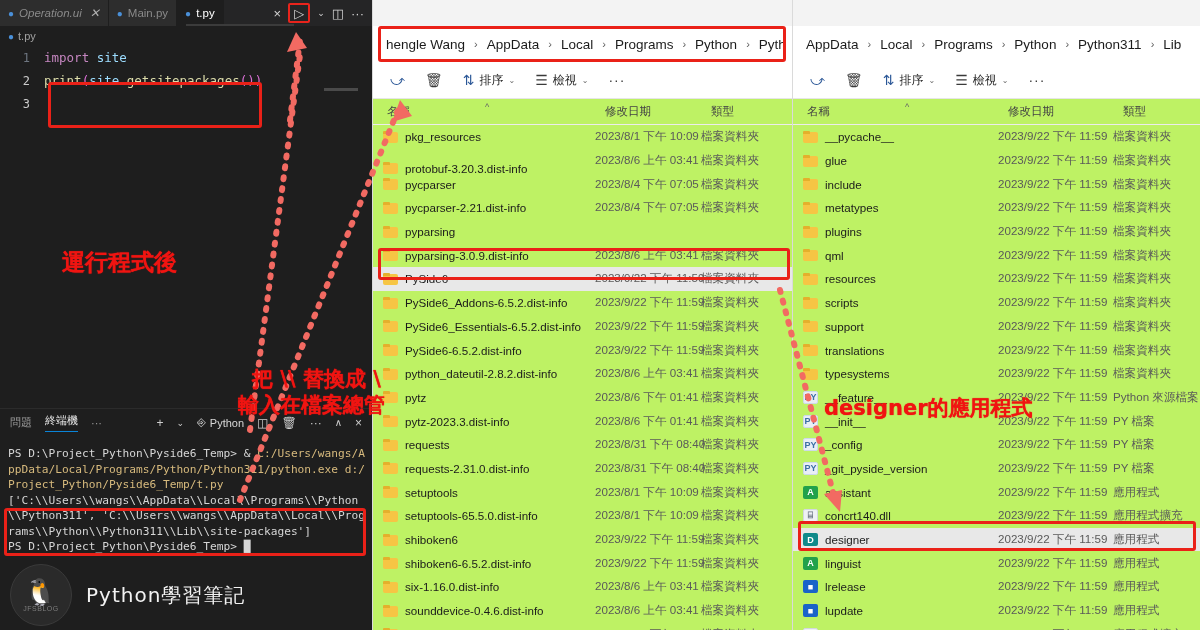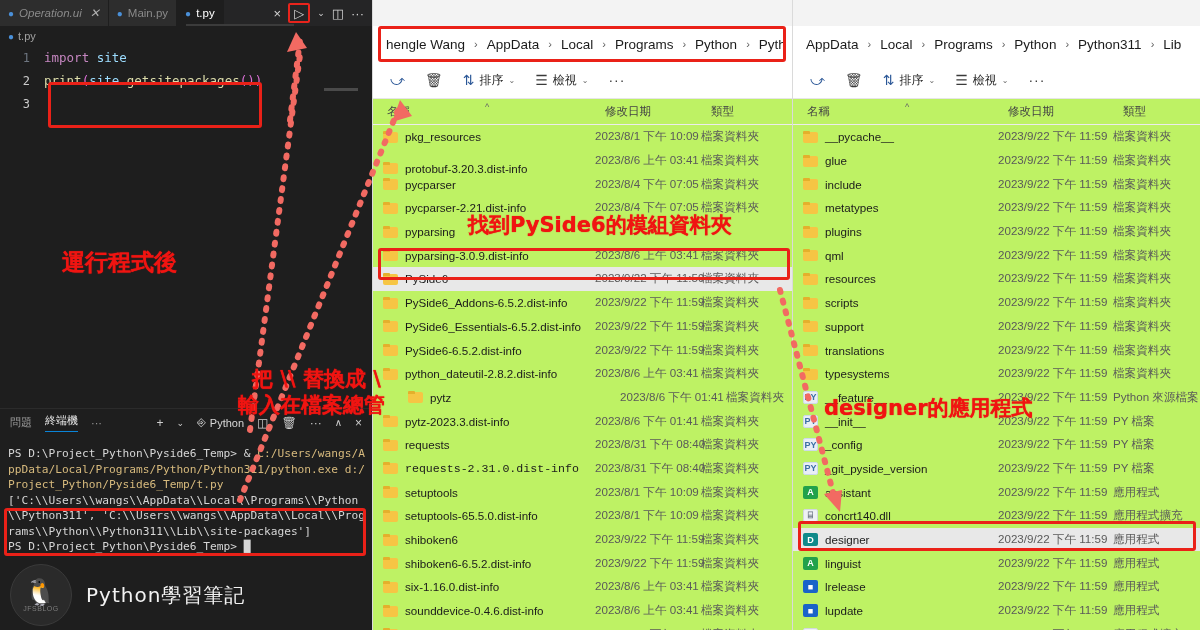--- a/index.html
+++ b/index.html
@@ -389,21 +389,21 @@
         </div>
         <div class="row">
           <div class="c-name" style="width: 212px;">
             <span class="fico"></span>
             <span>python_dateutil-2.8.2.dist-info</span>
           </div>
           <div class="c-date" style="width: 106px;">2023/8/6 上午 03:41</div>
           <div class="c-type">檔案資料夾</div>
         </div>
         <div class="row">
-          <div class="c-name" style="width: 212px; margin-left: 25px;">
+          <div class="c-name" style="width: 212px;">
             <span class="fico"></span>
             <span>pytz</span>
           </div>
           <div class="c-date" style="width: 106px;">2023/8/6 下午 01:41</div>
           <div class="c-type">檔案資料夾</div>
         </div>
         <div class="row">
           <div class="c-name" style="width: 212px;">
             <span class="fico"></span>
             <span>pytz-2023.3.dist-info</span>
@@ -413,21 +413,21 @@
         </div>
         <div class="row">
           <div class="c-name" style="width: 212px;">
             <span class="fico"></span>
             <span>requests</span>
           </div>
           <div class="c-date" style="width: 106px;">2023/8/31 下午 08:40</div>
           <div class="c-type">檔案資料夾</div>
         </div>
         <div class="row">
-          <div class="c-name" style="width: 212px; font-family: Liberation Mono, monospace;">
+          <div class="c-name" style="width: 212px;">
             <span class="fico"></span>
             <span>requests-2.31.0.dist-info</span>
           </div>
           <div class="c-date" style="width: 106px;">2023/8/31 下午 08:40</div>
           <div class="c-type">檔案資料夾</div>
         </div>
         <div class="row">
           <div class="c-name" style="width: 212px;">
             <span class="fico"></span>
             <span>setuptools</span>
@@ -720,21 +720,20 @@
       <polygon points="400,100 392,122 412,116"></polygon>
       <polygon points="840,512 824,494 842,490"></polygon>
     </g>
   </svg>
 
   <div class="anno" style="left:62px; top:247px; font-size:23px; line-height:30px;">運行程式後</div>
 
   <div class="anno" style="left:252px; top:366px; font-size:21px; line-height:26px;">把 \\ 替換成 \</div>
   <div class="anno" style="left:238px; top:392px; font-size:21px; line-height:26px;">輸入在檔案總管</div>
 
-  <div class="anno" style="left:468px; top:212px; font-size:21px; line-height:26px;">找到PySide6的模組資料夾</div>
 
   <div class="anno" style="left:824px; top:395px; font-size:21px; line-height:26px;">designer的應用程式</div>
 
   <div class="redbox" style="left:378px; top:26px; width:408px; height:36px;"></div>
   <div class="redbox" style="left:378px; top:248px; width:412px; height:32px;"></div>
   <div class="redbox" style="left:798px; top:521px; width:398px; height:30px;"></div>
 
 </div>
 
 </body></html>

